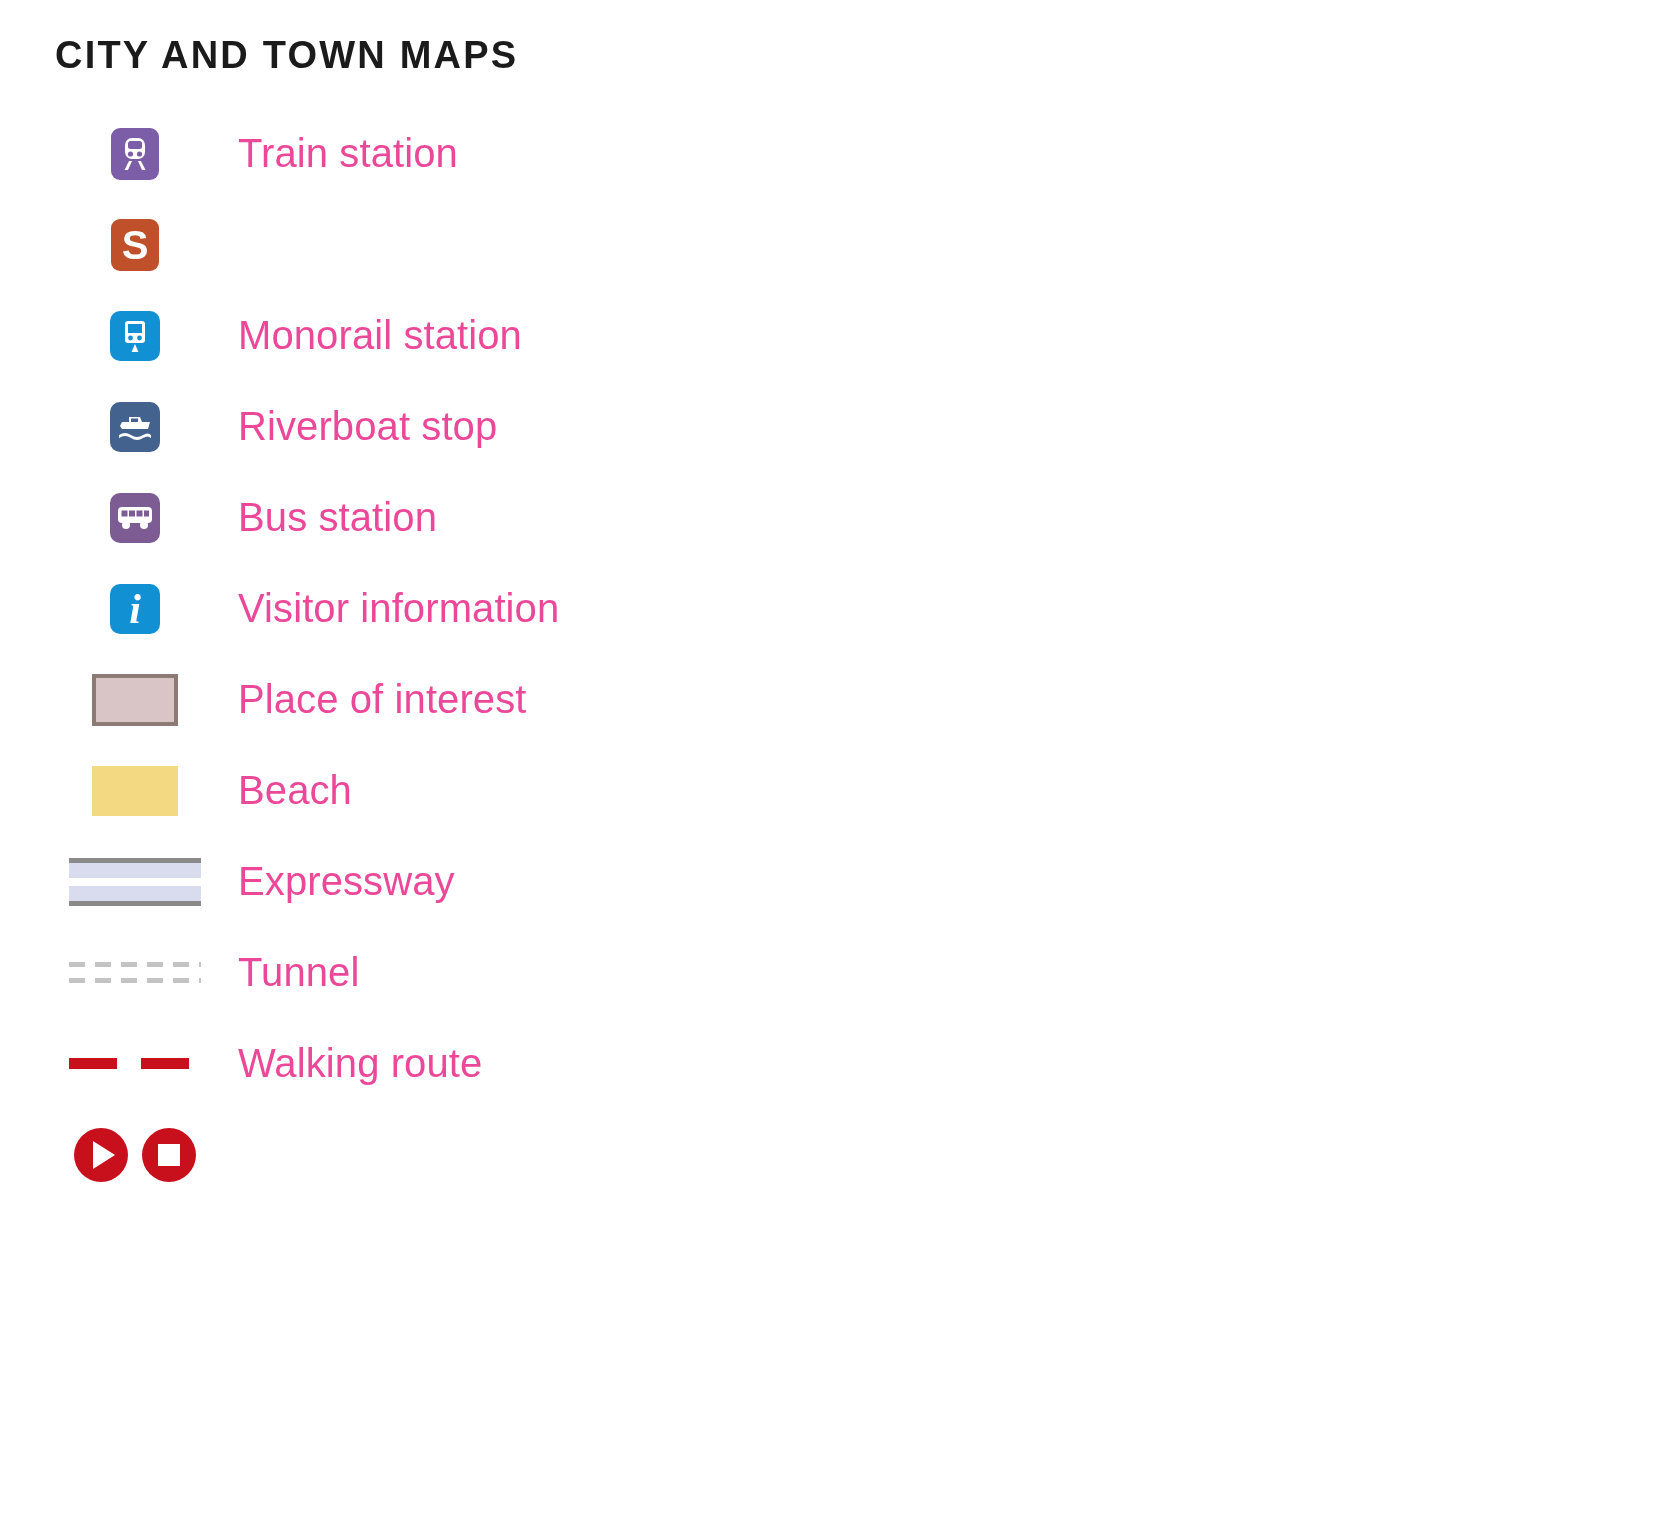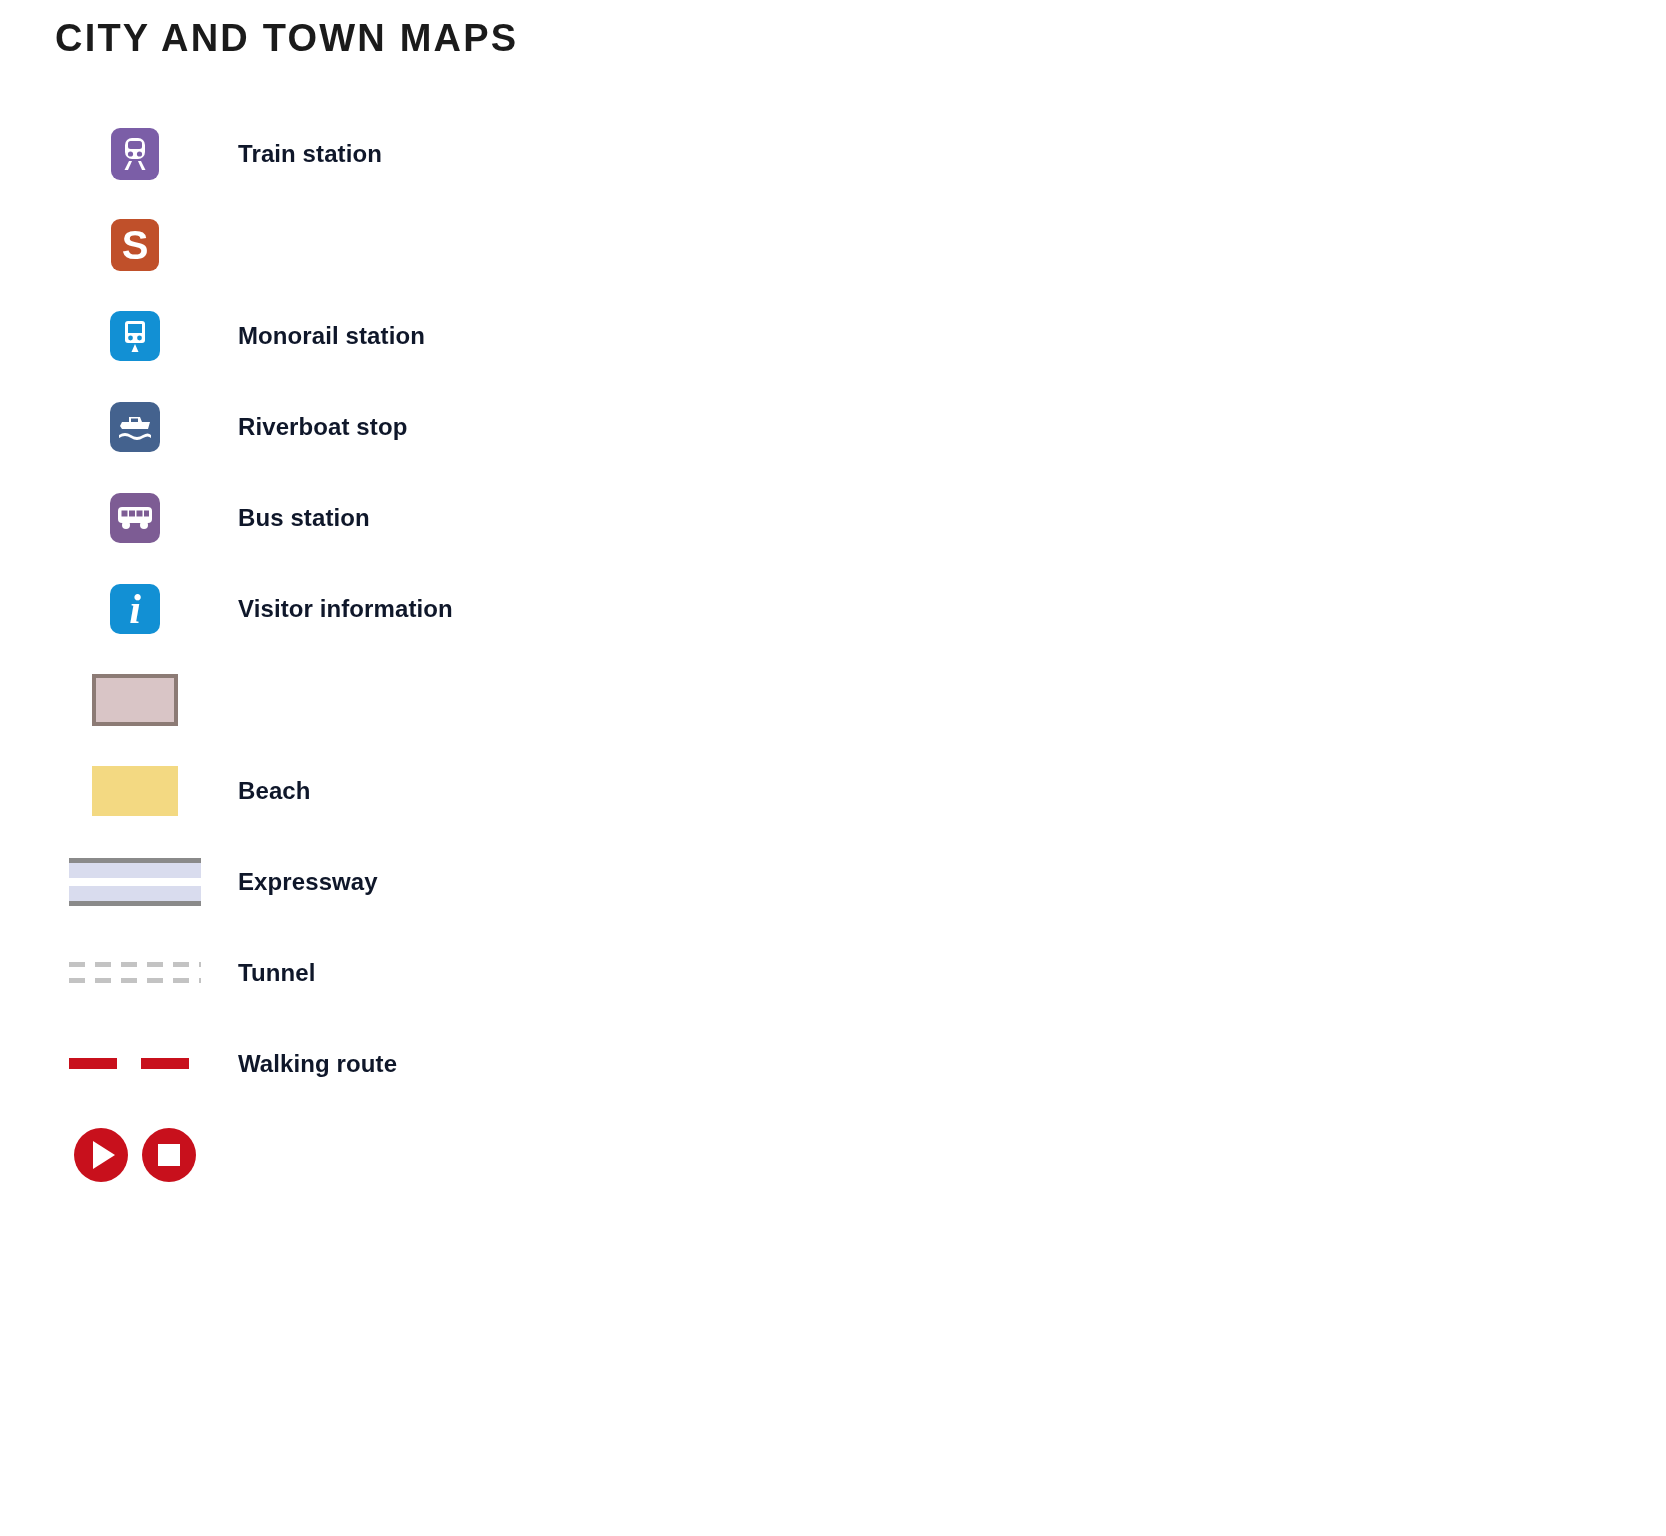--- a/index.html
+++ b/index.html
@@ -36,21 +36,21 @@
   .col-title {
     font-size: 38px;
     font-weight: 700;
     letter-spacing: 2.2px;
     color: #1b1b1b;
     margin: 0;
     padding: 0;
     position: absolute;
     white-space: nowrap;
   }
-  .column.left  .col-title { left: 55px; top: 17px; }
+  .column.left  .col-title { left: 55px; top: 34px; }
 
   .rows {
     position: absolute;
     top: 108px;
     width: 100%;
   }
   .column.left  .rows { left: 0; }
   .column.right .rows { left: 0; }
 
   .row {
@@ -63,23 +63,23 @@
   .sym {
     flex: 0 0 auto;
     display: flex;
     align-items: center;
     justify-content: center;
     position: relative;
   }
   .column.left  .sym { width: 190px; margin-left: 40px; }
 
   .label {
-    font-size: 24px;
-    font-weight: 700;
-    color: #0f172a;
+    font-size: 40px;
+    font-weight: 400;
+    color: #ec4899;
     white-space: nowrap;
     letter-spacing: 0.1px;
   }
   .column.left  .label { margin-left: 8px; }
 
   
   .badge {
     width: 48px;
     height: 52px;
     border-radius: 9px;
@@ -256,20 +256,21 @@
             <span class="letter ital">i</span>
           </div>
         </div>
         <div class="label">Visitor information</div>
       </div>
 
       <div class="row">
         <div class="sym">
           <div class="swatch poi" style="background:#d9c5c6;"></div>
         </div>
+        <div class="label">Place of interest</div>
       </div>
 
       <div class="row">
         <div class="sym">
           <div class="swatch beach" style="background:#f3d982;"></div>
         </div>
         <div class="label">Beach</div>
       </div>
 
 

